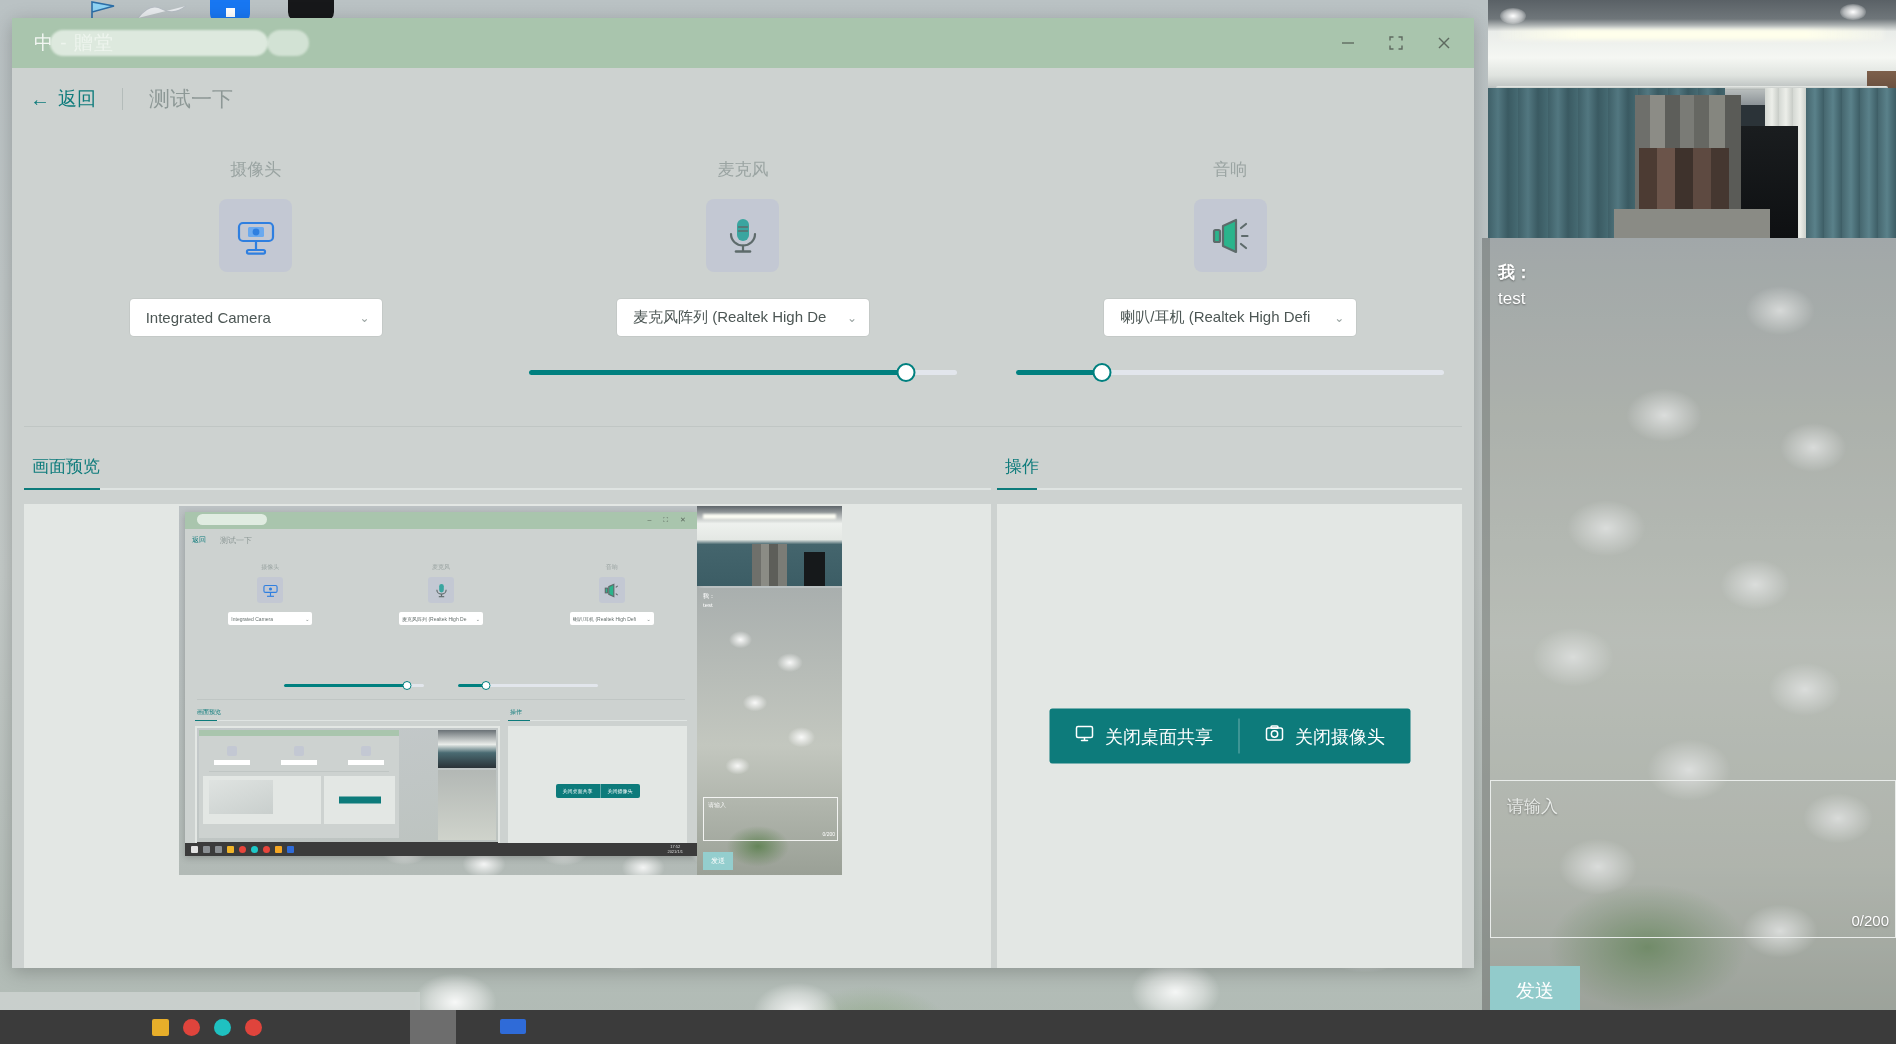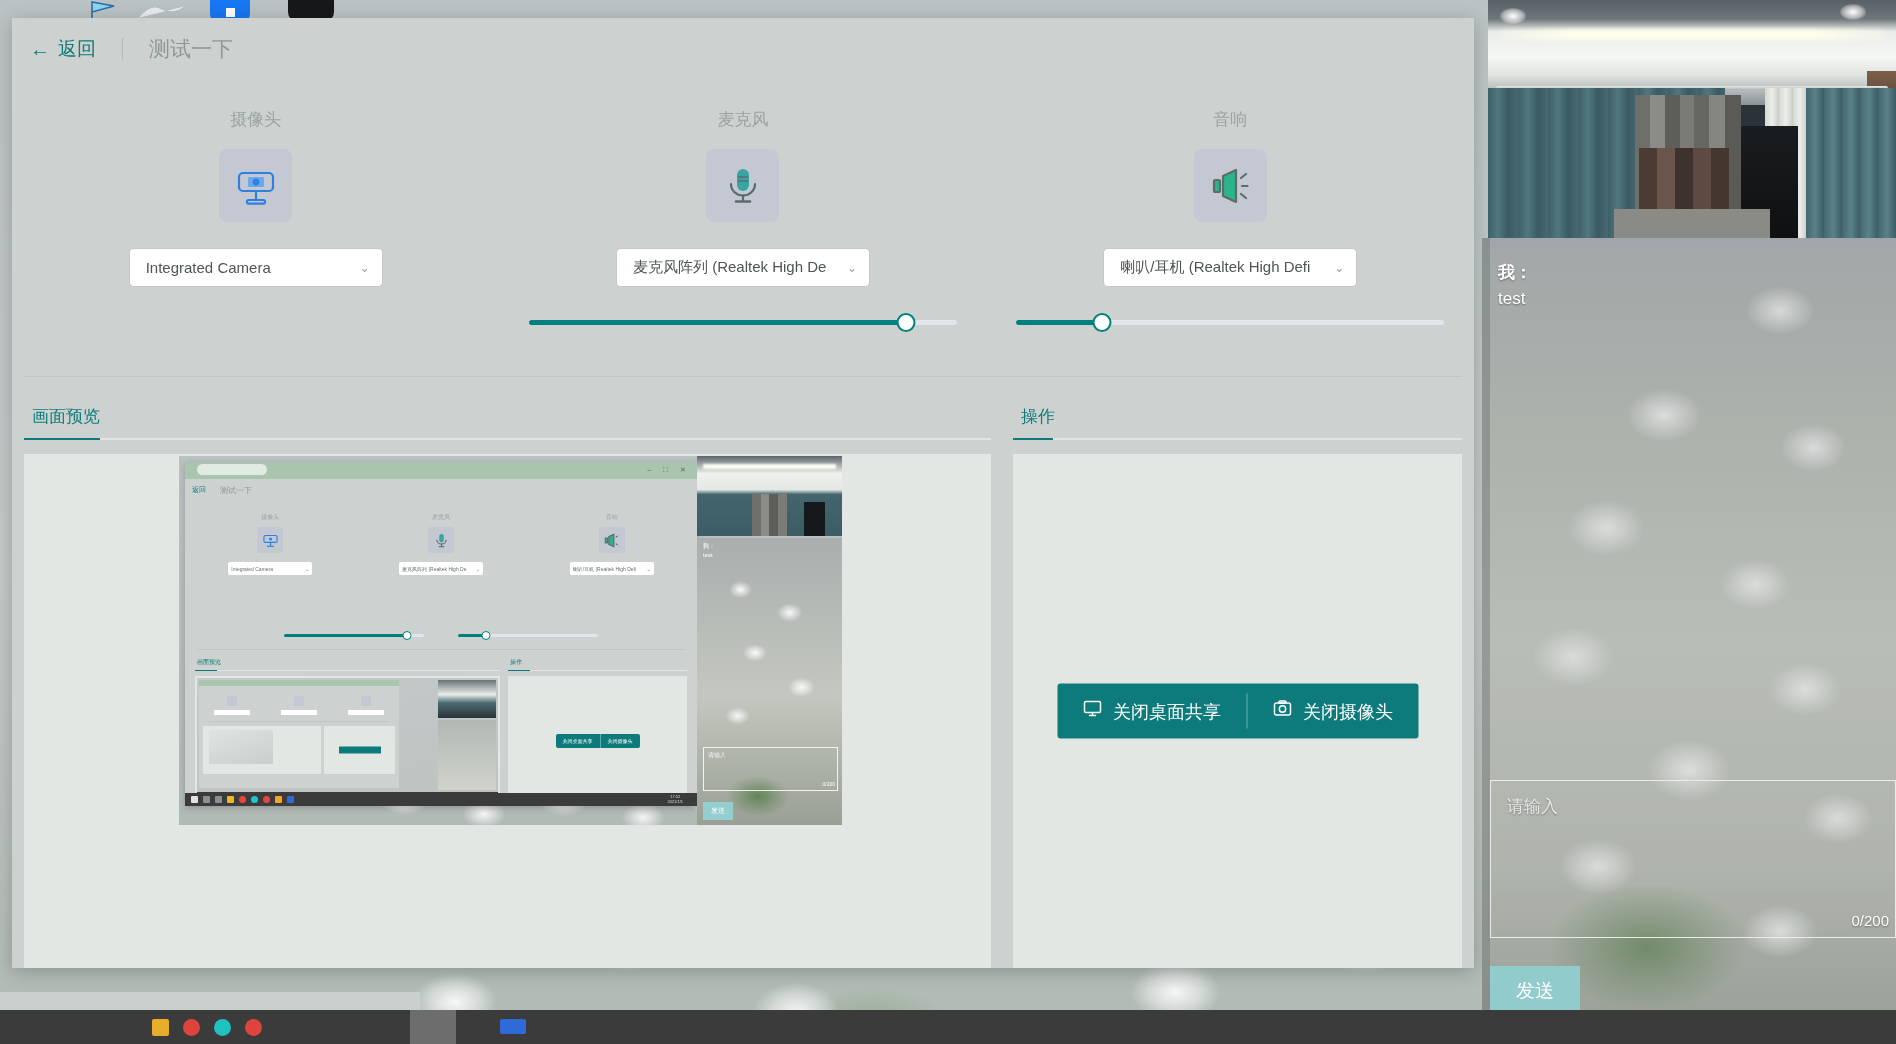--- a/index.html
+++ b/index.html
@@ -145,21 +145,21 @@
     border-radius: 50%; background: #fff; border: 2.5px solid #00807f;
     transform: translateX(-50%); cursor: pointer;
   }
 
   #row-divider {
     height: 1px; background: #c0c6c4; margin: 0 12px; flex: none;
   }
 
   
   #lower {
-    flex: 1; display: flex; padding: 0 12px; gap: 22px; min-height: 0;
+    flex: 1; display: flex; padding: 0 12px; gap: 6px; min-height: 0;
   }
   .panel { display: flex; flex-direction: column; min-height: 0; }
   .panel.preview { flex: 0 0 967px; }
   .panel.ops { flex: 1; }
   .panel-head {
     padding: 28px 0 10px 8px; color: #0d7b7b; font-size: 17px; flex: none;
   }
   .panel-rule { height: 2px; background: #dfe4e2; position: relative; flex: none; }
   .panel-rule::before {
     content: ""; position: absolute; left: 0; top: 0; height: 2px;
@@ -395,20 +395,43 @@
       <path d="M2 18 Q14 2 26 9 Q38 16 50 6" fill="#e9ecef" stroke="#b7bec4" stroke-width="1.2"></path>
     </svg>
   </div>
   <div class="desk-ic" style="left:210px;top:0;width:40px;height:22px;background:#1877f2;border-radius:0 0 8px 8px;">
     <div style="width:9px;height:9px;background:#fff;margin:8px auto 0;"></div>
   </div>
   <div class="desk-ic" style="left:288px;top:0;width:46px;height:22px;background:#17181a;border-radius:0 0 10px 10px;"></div>
 
   <div id="app-window">
 
+    <div id="titlebar">
+      <span class="title-text">中                    -     贈堂</span>
+      <div class="title-blur"></div>
+      <div class="title-blur2"></div>
+      <div id="win-controls">
+        <div class="win-btn">
+          <svg width="16" height="16" viewBox="0 0 16 16">
+              <line x1="2" y1="8" x2="14" y2="8" stroke="currentColor" stroke-width="1.4"></line>
+            </svg>
+        </div>
+        <div class="win-btn">
+          <svg width="16" height="16" viewBox="0 0 16 16" fill="none" stroke="currentColor" stroke-width="1.4">
+            <path d="M2 5.5V2h3.5M10.5 2H14v3.5M14 10.5V14h-3.5M5.5 14H2v-3.5"></path>
+          </svg>
+        </div>
+        <div class="win-btn">
+          <svg width="16" height="16" viewBox="0 0 16 16" stroke="currentColor" stroke-width="1.4">
+            <line x1="3" y1="3" x2="13" y2="13"></line>
+              <line x1="13" y1="3" x2="3" y2="13"></line>
+          </svg>
+        </div>
+      </div>
+    </div>
 
     <div id="subheader">
       <div id="back-btn">
         <span class="arrow">←</span>
         <span>返回</span>
       </div>
       <div class="vdivider"></div>
       <div id="page-title">测试一下</div>
     </div>
 

